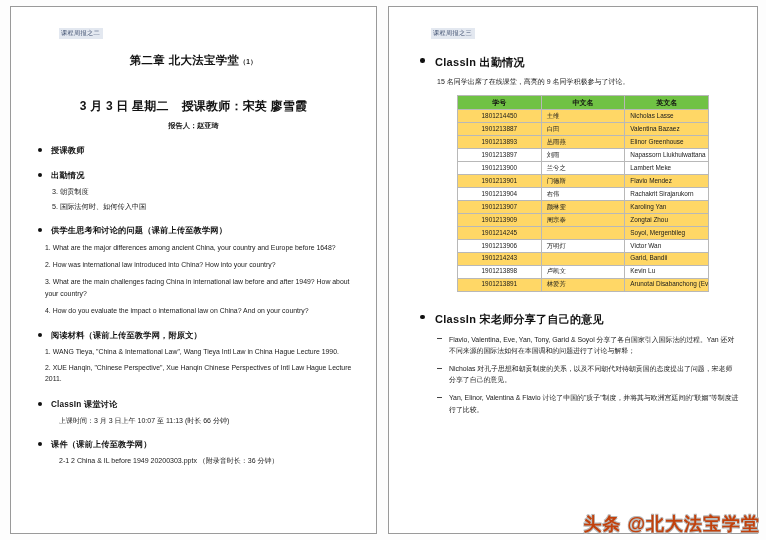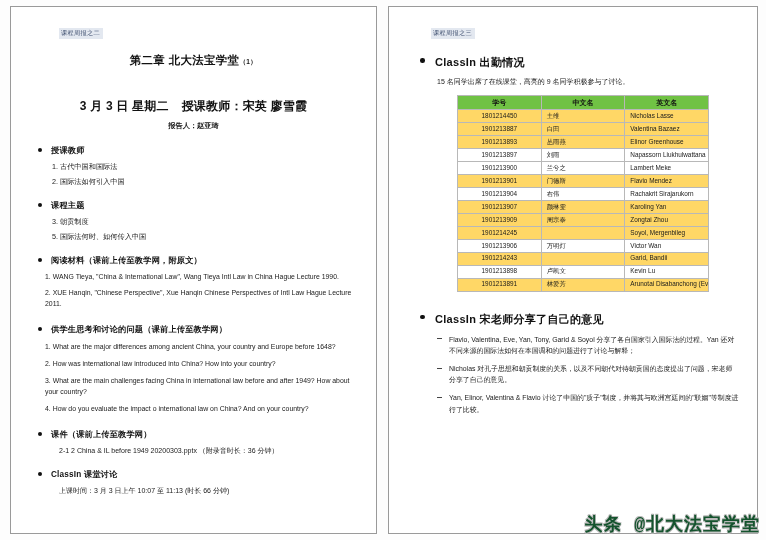--- a/index.html
+++ b/index.html
@@ -208,30 +208,30 @@
     height: 1px;
     background: #444;
   }
 
   .watermark {
     position: absolute;
     right: 6px;
     bottom: 4px;
     font-size: 18px;
     font-weight: bold;
-    color: #14532d;
+    color: #c2410c;
     text-shadow:
       -0.6px -0.6px 0 #b9b9b9,
       0.6px -0.6px 0 #b9b9b9,
       -0.6px 0.6px 0 #b9b9b9,
       0.6px 0.6px 0 #b9b9b9;
     letter-spacing: 1px;
     white-space: nowrap;
     z-index: 5;
-    font-family: Liberation Mono, monospace;
+    font-family: Liberation Sans, sans-serif;
   }
 </style>
 </head>
 <body>
 
 <div class="spread">
 
   <div class="page page-left">
 
     <div class="ribbon">课程周报之二</div>
@@ -244,47 +244,31 @@
       <span>3 月 3 日 星期二</span><span class="gapwide"></span><span>授课教师：宋英  廖雪霞</span>
     </div>
     <div class="byline2">报告人：赵亚琦</div>
 
     
     <div class="sec">
       <div class="sec-head">
         <span class="bullet"></span>
         <span>授课教师</span>
       </div>
-      <div class="sec-body">
-        <div class="num-item">1.   古代中国和国际法</div>
-        <div class="num-item">2.   国际法如何引入中国</div>
-      </div>
-    </div>
-
-    
-    <div class="sec">
-      <div class="sec-head">
-        <span class="bullet"></span>
-        <span>课程主题</span>
+    </div>
+
+    
+    <div class="sec">
+      <div class="sec-head">
+        <span class="bullet"></span>
+        <span>出勤情况</span>
       </div>
       <div class="sec-body">
         <div class="num-item">3.   朝贡制度</div>
         <div class="num-item">5.   国际法何时、如何传入中国</div>
-      </div>
-    </div>
-
-    
-    <div class="sec">
-      <div class="sec-head">
-        <span class="bullet"></span>
-        <span>阅读材料（课前上传至教学网，附原文）</span>
-      </div>
-      <div class="sec-body">
-        <div class="para">1. WANG Tieya, "China &amp; International Law", Wang Tieya Intl Law in China Hague Lecture 1990.</div>
-        <div class="para">2. XUE Hanqin, "Chinese Perspective", Xue Hanqin Chinese Perspectives of Intl Law Hague Lecture 2011.</div>
       </div>
     </div>
 
     
     <div class="sec">
       <div class="sec-head">
         <span class="bullet"></span>
         <span>供学生思考和讨论的问题（课前上传至教学网）</span>
       </div>
       <div class="sec-body">
@@ -292,32 +276,44 @@
         <div class="para-en">2. How was international law introduced into China? How into your country?</div>
         <div class="para-en">3. What are the main challenges facing China in international law before and after 1949? How about your country?</div>
         <div class="para-en">4. How do you evaluate the impact o international law on China? And on your country?</div>
       </div>
     </div>
 
     
     <div class="sec">
       <div class="sec-head">
         <span class="bullet"></span>
+        <span>阅读材料（课前上传至教学网，附原文）</span>
+      </div>
+      <div class="sec-body">
+        <div class="para">1. WANG Tieya, "China &amp; International Law", Wang Tieya Intl Law in China Hague Lecture 1990.</div>
+        <div class="para">2. XUE Hanqin, "Chinese Perspective", Xue Hanqin Chinese Perspectives of Intl Law Hague Lecture 2011.</div>
+      </div>
+    </div>
+
+    
+    <div class="sec">
+      <div class="sec-head">
+        <span class="bullet"></span>
+        <span>ClassIn 课堂讨论</span>
+      </div>
+      <div class="para-indent">上课时间：3 月 3 日上午 10:07 至 11:13 (时长 66 分钟)</div>
+    </div>
+
+    
+    <div class="sec">
+      <div class="sec-head">
+        <span class="bullet"></span>
         <span>课件（课前上传至教学网）</span>
       </div>
       <div class="para-indent">2-1 2 China &amp; IL before 1949 20200303.pptx （附录音时长：36 分钟）</div>
-    </div>
-
-    
-    <div class="sec">
-      <div class="sec-head">
-        <span class="bullet"></span>
-        <span>ClassIn 课堂讨论</span>
-      </div>
-      <div class="para-indent">上课时间：3 月 3 日上午 10:07 至 11:13 (时长 66 分钟)</div>
     </div>
 
   </div>
 
   <div class="page page-right">
 
     <div class="ribbon ribbon-r">课程周报之三</div>
 
     <div class="r-head">
       <span class="bullet"></span>

